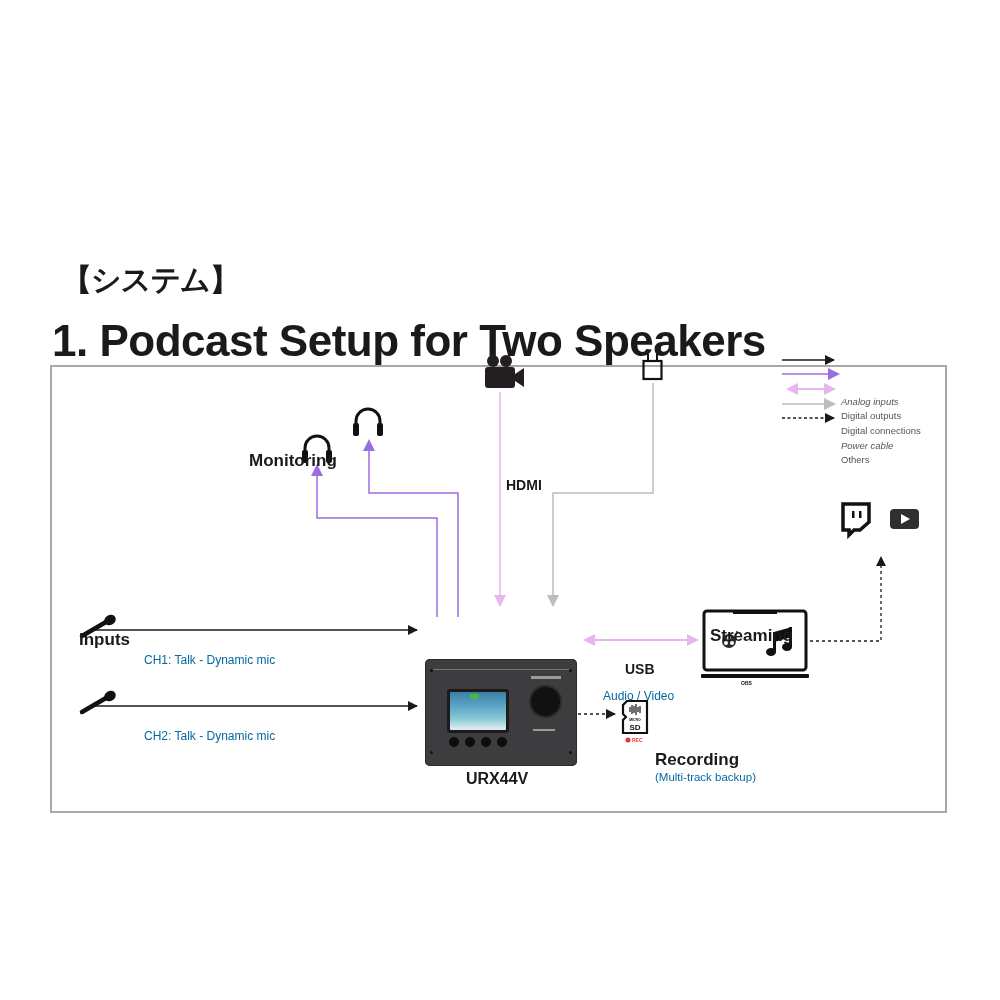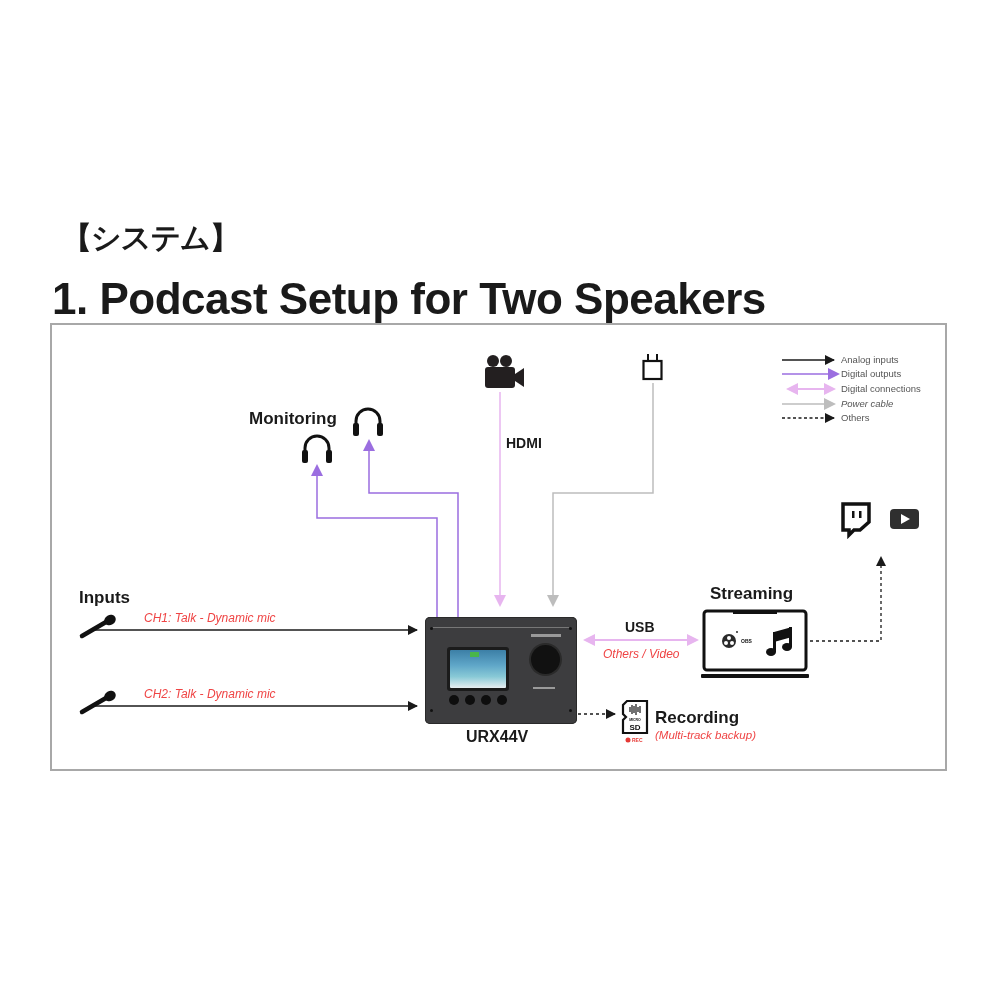--- a/index.html
+++ b/index.html
@@ -1,23 +1,23 @@
 <!DOCTYPE html>
 <html><head>
 <meta charset="utf-8">
 <style>
   html, body { margin:0; padding:0; background:#ffffff; }
   body { width:1000px; height:1000px; position:relative; overflow:hidden; font-family:"Liberation Sans","DejaVu Sans",sans-serif; color:#1a1a1a; }
-  .abs { position:absolute; }
+  .abs { position:absolute;margin-top:42px; }
   .section-tag { left:62px; top:218px; font-size:30px; font-weight:bold; font-family:"DejaVu Sans",sans-serif; letter-spacing:-1px; }
   .title { left:52px; top:274px; font-size:44px; font-weight:bold; letter-spacing:-0.5px; }
   .frame { left:50px; top:323px; width:897px; height:448px; border:2px solid #a8a8a8; background:#ffffff; box-sizing:border-box; }
   svg.wires { position:absolute; left:0; top:0; width:1000px; height:1000px; }
   .lbl-bold { font-weight:bold; font-size:17px; color:#1a1a1a; }
-  .lbl-small { font-size:12px; color:#ef4444;font-style:italic; }
+  .lbl-small { font-size:12px; color:#0369a1; }
   .legend-text { font-size:9.5px; color:#555; }
   .device { left:425px; top:617px; width:152px; height:107px; background:#3d3d3f; border-radius:5px; box-shadow: inset 0 0 0 1px #2a2a2a; }
   .device .topstrip { position:absolute; left:8px; right:8px; top:10px; height:4px; border-top:1px solid #777; }
   .device .screen { position:absolute; left:22px; top:30px; width:62px; height:44px; background:#1b1b1b; border-radius:3px; padding:3px; box-sizing:border-box; }
   .device .screen-inner { width:100%; height:100%; background:linear-gradient(180deg,#3c7fa6 0%,#5fa6c8 40%,#88c9d6 70%,#e7eef1 100%); border-radius:1px; position:relative; }
   .device .screen-inner .hl { position:absolute; left:20px; top:2px; width:9px; height:5px; background:#49b64a; }
   .device .knob { position:absolute; left:106px; top:28px; width:29px; height:29px; border-radius:50%; background:#111; box-shadow:0 0 0 2px #2a2a2a; }
   .device .brand { position:absolute; left:106px; top:17px; width:30px; height:3px; background:#9a9a9a; }
   .device .model { position:absolute; left:108px; top:70px; width:22px; height:2px; background:#9a9a9a; }
   .device .pots { position:absolute; left:24px; top:78px; display:flex; gap:6px; }
@@ -151,34 +151,34 @@
       <line x1="638" y1="707" x2="638" y2="712"></line>
       <line x1="640" y1="706" x2="640" y2="713"></line>
     </g>
     <text x="635" y="721" font-size="3.5" text-anchor="middle" fill="#111" font-family="Liberation Sans, sans-serif" font-weight="bold">MICRO</text>
     <text x="635" y="730" font-size="8" text-anchor="middle" fill="#111" font-family="Liberation Sans, sans-serif" font-weight="bold">SD</text>
     <circle cx="628" cy="740" r="2.5" fill="#e53935"></circle>
     <text x="632" y="742" font-size="5" fill="#e53935" font-family="Liberation Sans, sans-serif" font-weight="bold">REC</text>
   </g>
 </svg>
 
-<div class="abs legend-text" style="left:841px; top:354px;">Analog inputs</div>
+<div class="abs legend-text" style="left:841px; top:354px;font-style:italic;">Analog inputs</div>
 <div class="abs legend-text" style="left:841px; top:368px;">Digital outputs</div>
 <div class="abs legend-text" style="left:841px; top:383px;">Digital connections</div>
 <div class="abs legend-text" style="left:841px; top:398px;font-style:italic;">Power cable</div>
 <div class="abs legend-text" style="left:841px; top:412px;">Others</div>
 
 <div class="abs lbl-bold" style="left:249px; top:409px; font-size:17px;">Monitoring</div>
 <div class="abs lbl-bold" style="left:506px; top:435px; font-size:14px;">HDMI</div>
 <div class="abs lbl-bold" style="left:79px; top:588px; font-size:17px;">Inputs</div>
 <div class="abs lbl-small" style="left:144px; top:611px;">CH1: Talk - Dynamic mic</div>
 <div class="abs lbl-small" style="left:144px; top:687px;">CH2: Talk - Dynamic mic</div>
 
 <div class="abs lbl-bold" style="left:625px; top:619px; font-size:14px;">USB</div>
-<div class="abs lbl-small" style="left:603px; top:647px;">Others / Video</div>
+<div class="abs lbl-small" style="left:603px; top:647px;">Audio / Video</div>
 
 <div class="abs lbl-bold" style="left:710px; top:584px; font-size:17px;">Streaming</div>
 <div class="abs" style="left:741px; top:638px; font-size:5px; font-weight:bold; color:#111;">OBS</div>
 
 <div class="abs lbl-bold" style="left:655px; top:708px; font-size:17px;">Recording</div>
 <div class="abs lbl-small" style="left:655px; top:729px; font-size:11.5px;">(Multi-track backup)</div>
 
 <div class="abs device">
   <div class="topstrip"></div>
   <div class="screw" style="left:5px; top:10px;"></div>

